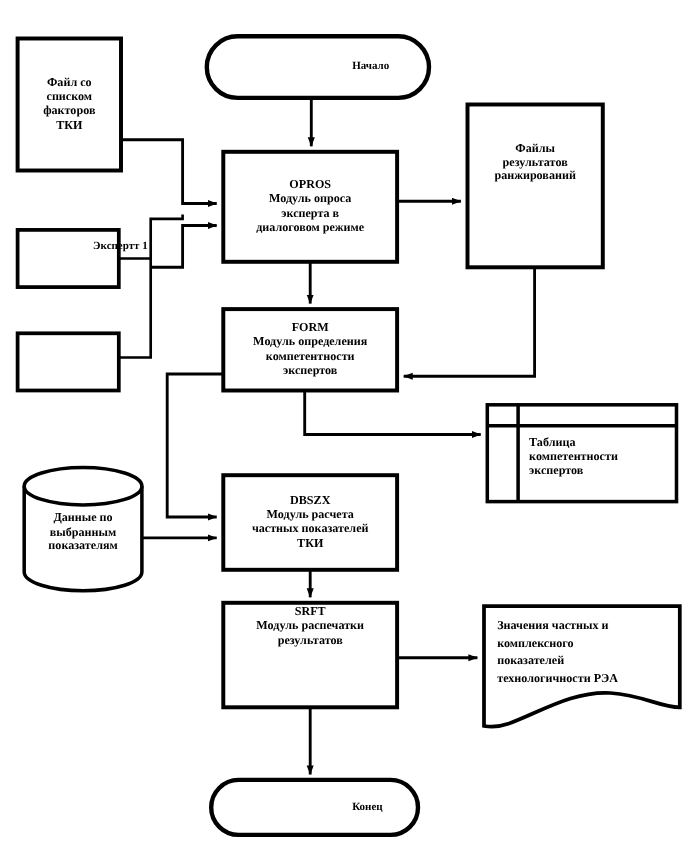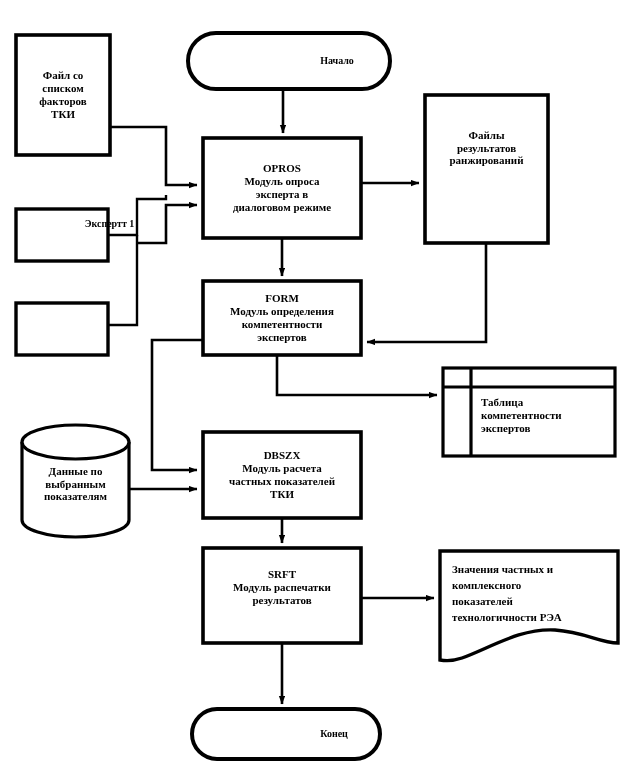--- a/index.html
+++ b/index.html
@@ -163,21 +163,21 @@
 выбранным
 показателям</div>
 
   <div class="node-label" style="left:203px; top:432px; width:158px; height:86px;border-radius:30px;">
     <span class="lbl-12">DBSZX</span>
     <span class="lbl-11" style="white-space:pre-line;">Модуль расчета
 частных показателей
 ТКИ</span>
   </div>
 
-  <div class="node-label" style="left:203px; top:548px; width:158px; height:95px; justify-content:flex-start; padding-top:20px;">
+  <div class="node-label" style="left:203px; top:548px; width:158px; height:95px; justify-content:flex-start; padding-top:2px;">
     <span class="lbl-12">SRFT</span>
     <span class="lbl-11" style="white-space:pre-line;font-family:Liberation Serif, serif;">Модуль распечатки
 результатов</span>
   </div>
 
   <div class="node-label lbl-11 align-left" style="left:452px; top:558px; width:166px; height:80px; justify-content:flex-start; padding-top:4px; line-height:1.45;">Значения частных и
 комплексного
 показателей
 технологичности  РЭА</div>
 

